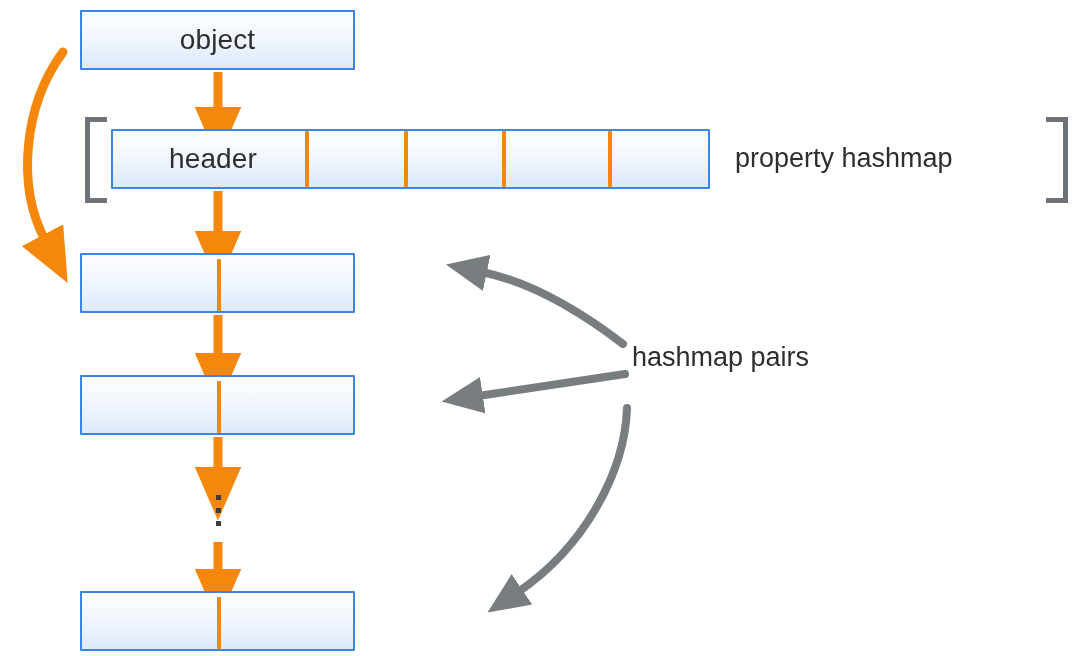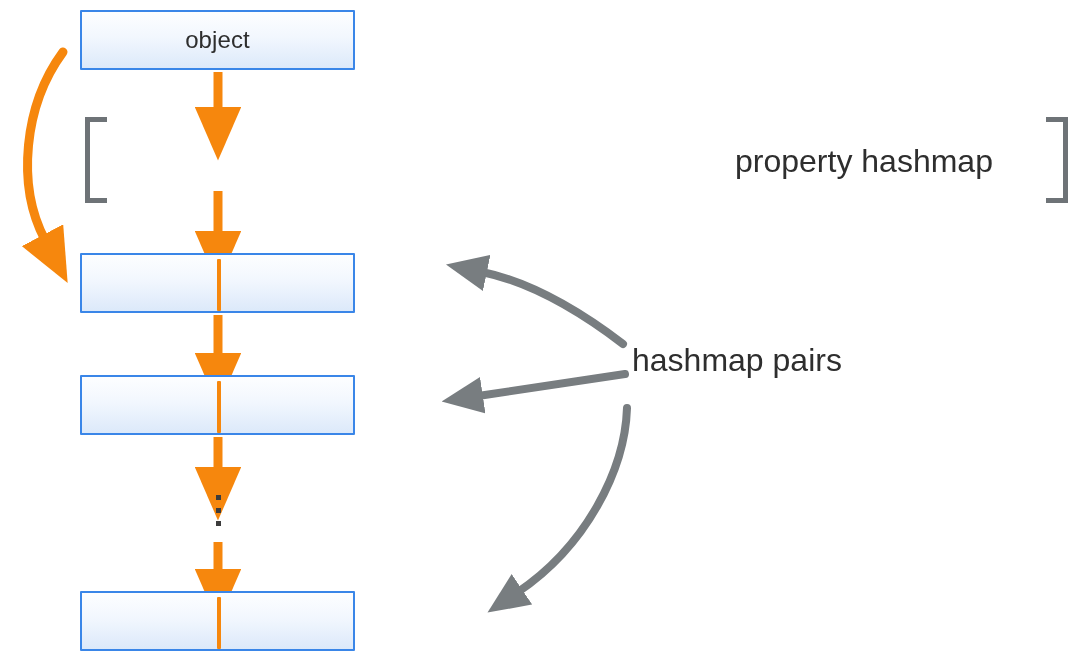--- a/index.html
+++ b/index.html
@@ -27,21 +27,21 @@
     background: linear-gradient(to bottom, #fdfeff 0%, #f2f7fe 45%, #dce9fa 100%);
     border-radius: 1px;
   }
   .node-label {
     position: absolute;
     left: 0;
     right: 0;
     top: 50%;
     transform: translateY(-50%);
     text-align: center;
-    font-size: 24px;
+    font-size: 28px;
     color: #2e2e2e;
     letter-spacing: 0.1px;
     line-height: 1;
     pointer-events: none;
   }
   #object-box {
     left: 80px;  top: 10px;  width: 275px;  height: 60px;
   }
   #object-box .node-label { text-align: center; }
 
@@ -106,21 +106,21 @@
     border-right: none;
   }
   #bracket-right {
     left: 1046px;
     border-left: none;
   }
 
   
   .free-label {
     position: absolute;
-    font-size: 32px;
+    font-size: 27px;
     color: #2e2e2e;
     line-height: 1;
     white-space: nowrap;
   }
   #label-hashmap { left: 735px; top: 145px; }
   #label-pairs   { left: 632px; top: 344px; }
 
   
   #overlay {
     position: absolute;
@@ -164,20 +164,27 @@
     <path d="M 627,408 C 625,470 586,546 518,592" fill="none" stroke="#787d80" stroke-width="8" stroke-linecap="round" marker-end="url(#grey-head)"></path>
   </svg>
 
   <div class="node-box" id="object-box">
     <span class="node-label">object</span>
   </div>
 
   <div class="bracket" id="bracket-left"></div>
   <div class="bracket" id="bracket-right"></div>
 
+  <div class="node-box" id="header-row">
+    <span class="node-label">header</span>
+    <span class="hash-tick" style="left:192px;"></span>
+    <span class="hash-tick" style="left:291px;"></span>
+    <span class="hash-tick" style="left:389px;"></span>
+    <span class="hash-tick" style="left:495px;"></span>
+  </div>
 
   <div class="node-box pair-box" id="pair-box-1">
     <span class="thread-line"></span>
     <span class="node-label"></span>
   </div>
 
   <div class="node-box pair-box" id="pair-box-2">
     <span class="thread-line"></span>
     <span class="node-label"></span>
   </div>

